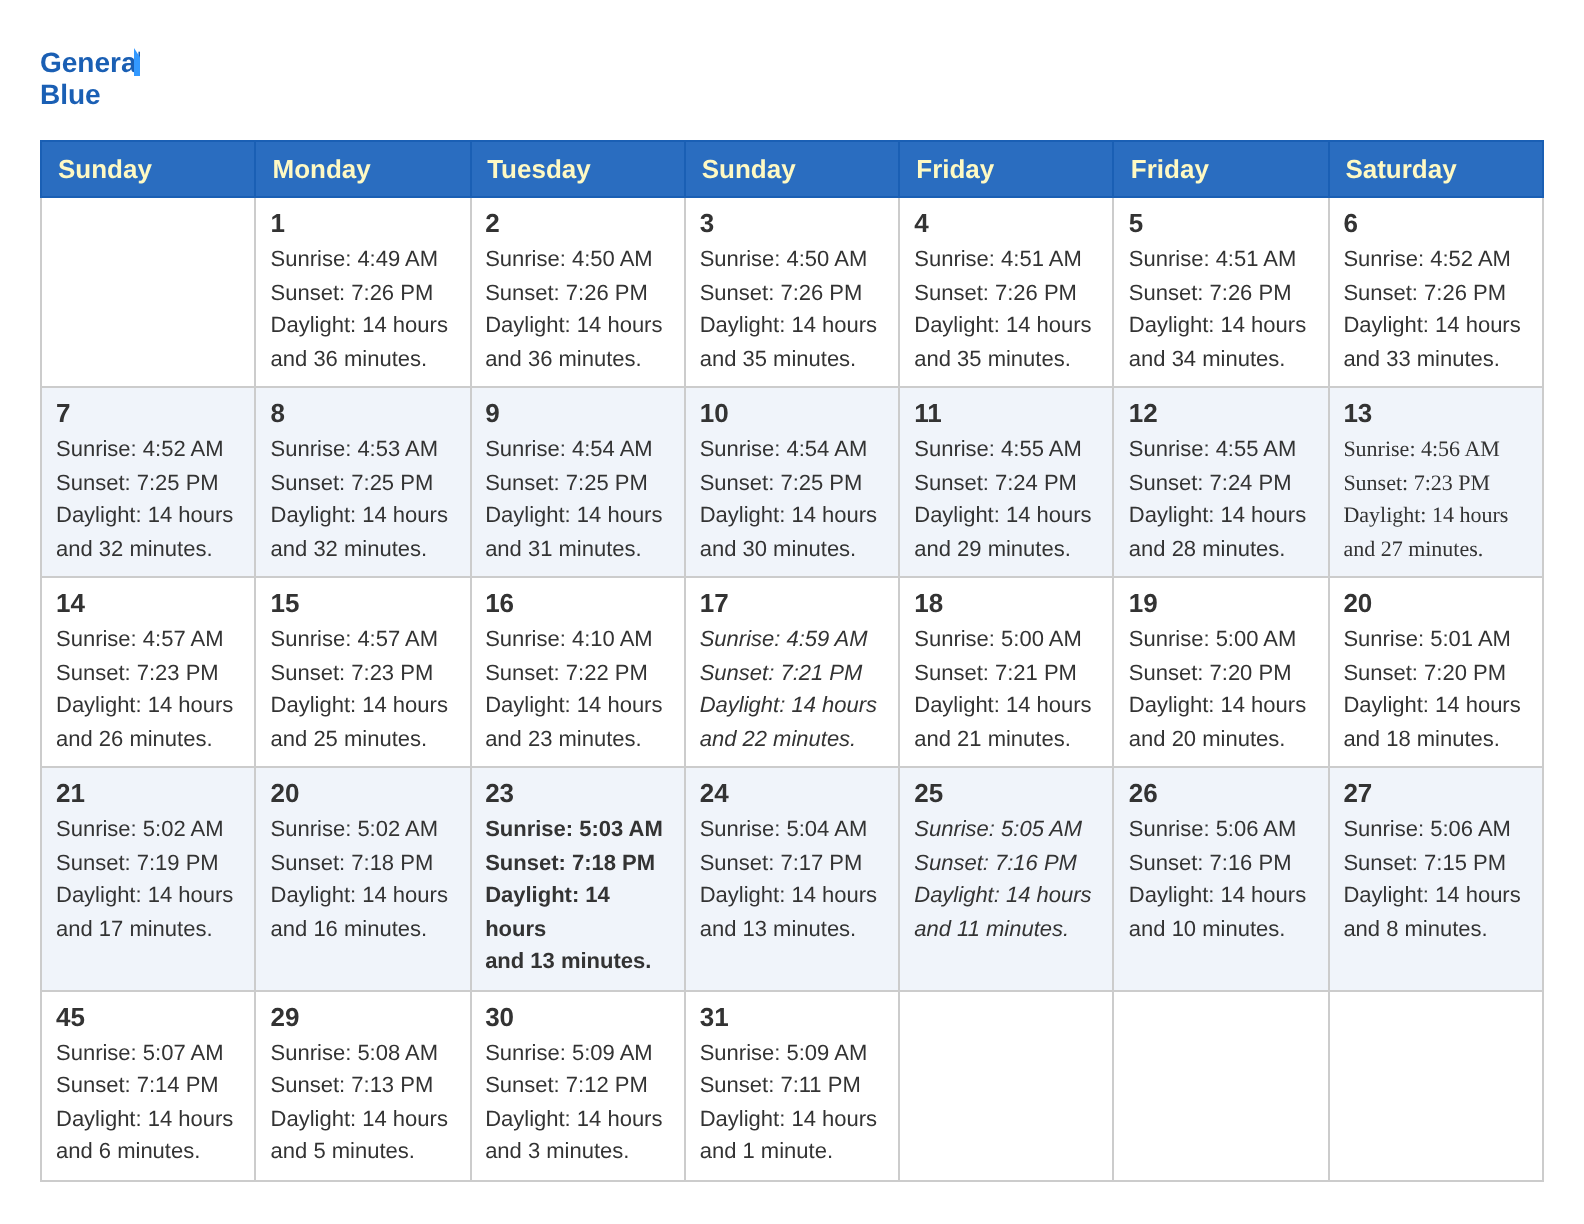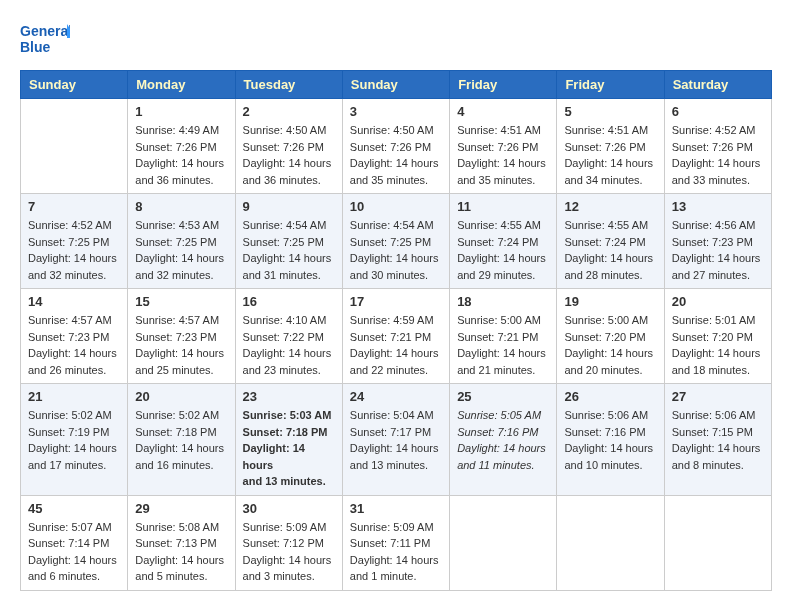--- a/index.html
+++ b/index.html
@@ -188,21 +188,21 @@
         </td>
         <td>
           <span class="day-number">12</span>
           <div class="day-info" style="white-space: pre-line;">Sunrise: 4:55 AM
 Sunset: 7:24 PM
 Daylight: 14 hours
 and 28 minutes.</div>
         </td>
         <td>
           <span class="day-number">13</span>
-          <div class="day-info" style="white-space: pre-line;">Sunrise: 4:56 AM
+          <div class="day-info" style="white-space: pre-line; font-family: Liberation Serif, serif;">Sunrise: 4:56 AM
 Sunset: 7:23 PM
 Daylight: 14 hours
 and 27 minutes.</div>
         </td>
       </tr>
       <tr>
         <td>
           <span class="day-number">14</span>
           <div class="day-info" style="white-space: pre-line;">Sunrise: 4:57 AM
 Sunset: 7:23 PM
@@ -218,21 +218,21 @@
         </td>
         <td>
           <span class="day-number">16</span>
           <div class="day-info" style="white-space: pre-line;">Sunrise: 4:10 AM
 Sunset: 7:22 PM
 Daylight: 14 hours
 and 23 minutes.</div>
         </td>
         <td>
           <span class="day-number">17</span>
-          <div class="day-info" style="white-space: pre-line;">Sunrise: 4:59 AM
+          <div class="day-info" style="white-space: pre-line; font-style: italic;">Sunrise: 4:59 AM
 Sunset: 7:21 PM
 Daylight: 14 hours
 and 22 minutes.</div>
         </td>
         <td>
           <span class="day-number">18</span>
           <div class="day-info" style="white-space: pre-line;">Sunrise: 5:00 AM
 Sunset: 7:21 PM
 Daylight: 14 hours
 and 21 minutes.</div>

